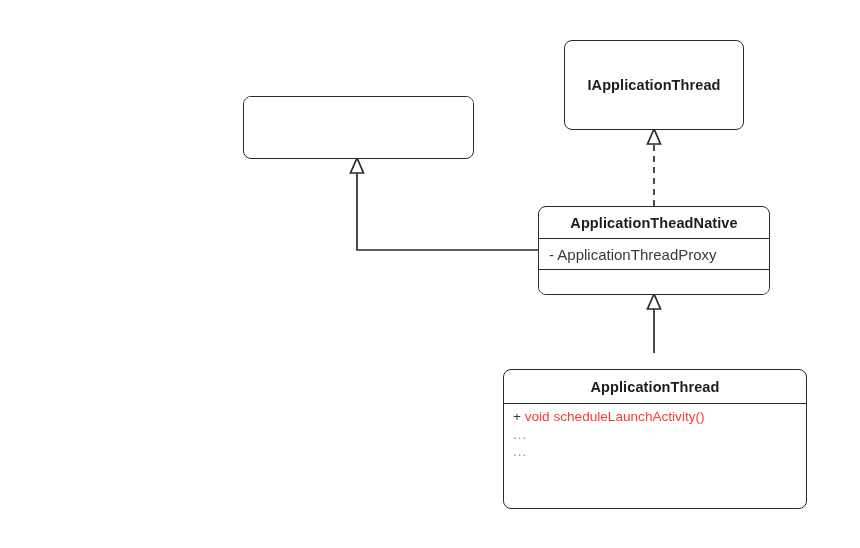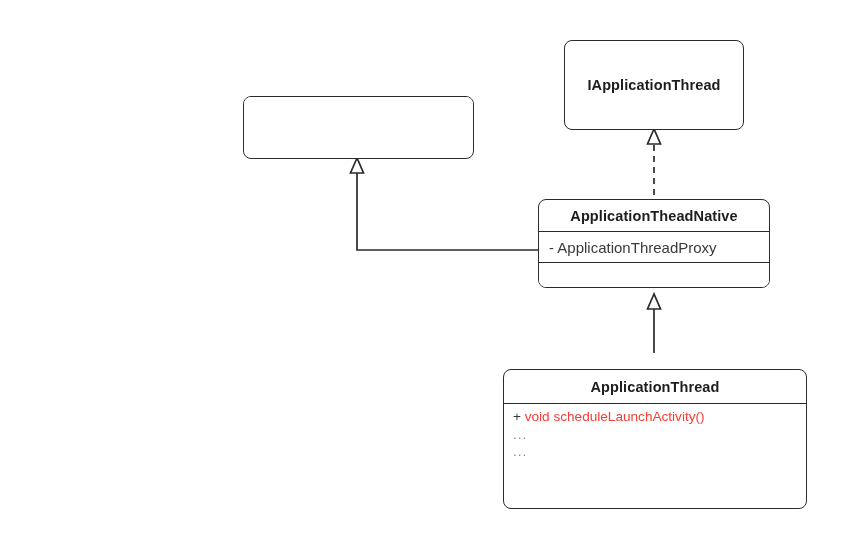--- a/index.html
+++ b/index.html
@@ -107,21 +107,21 @@
   </svg>
 
   <div class="uml-class" style="left:243px; top:96px; width:231px; height:63px;">
     <div class="compartment attr-cmp empty-cmp" style="height:26px;"></div>
   </div>
 
   <div class="uml-class" style="left:564px; top:40px; width:180px; height:90px;">
     <div class="compartment title-cmp title-only">IApplicationThread</div>
   </div>
 
-  <div class="uml-class" style="left:538px; top:199px; width:232px; height:89px;">
+  <div class="uml-class" style="left:538px; top:206px; width:232px; height:89px;">
     <div class="compartment title-cmp" style="height:31px;">ApplicationTheadNative</div>
     <div class="compartment attr-cmp" style="height:31px;">- ApplicationThreadProxy</div>
     <div class="compartment attr-cmp empty-cmp" style="height:25px;"></div>
   </div>
 
   <div class="uml-class" style="left:503px; top:369px; width:304px; height:140px;">
     <div class="compartment title-cmp" style="height:33px;">ApplicationThread</div>
     <div class="compartment ops-cmp" id="ops-applicationthread" style="height:105px;">
         <div class="op-line highlight"><span class="op-plus">+ </span><span class="op-text">void scheduleLaunchActivity()</span></div>
         <div class="op-line ellipsis"><span class="op-text">...</span></div>

